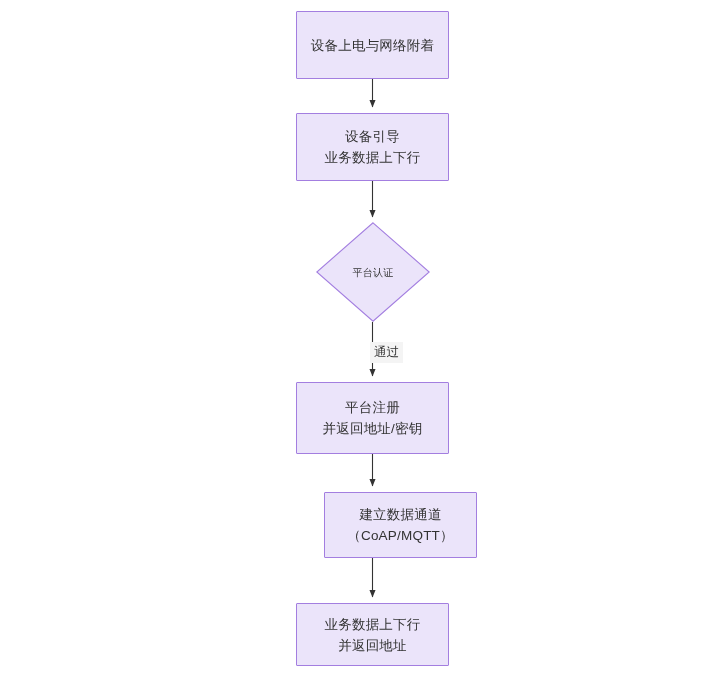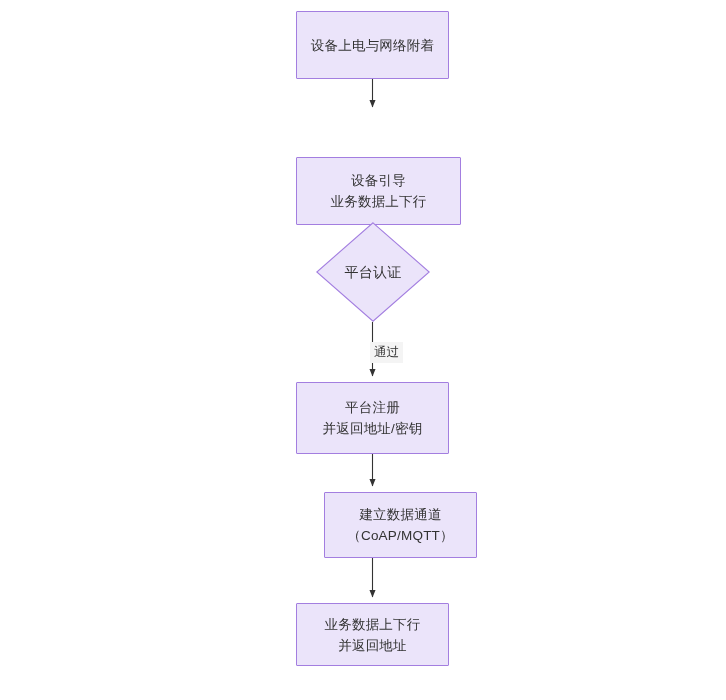--- a/index.html
+++ b/index.html
@@ -57,21 +57,21 @@
     position: absolute;
     left: 0;
     top: 0;
     width: 100%;
     height: 100%;
   }
   .diamond-label {
     position: relative;
     z-index: 2;
     color: #333333;
-    font-size: 14px;
+    font-size: 10px;
     line-height: 21px;
   }
   .node-line {
     display: block;
     white-space: nowrap;
   }
   .edge-label {
     position: absolute;
     background: #f4f4f4;
     color: #333333;
@@ -112,21 +112,21 @@
 
     <g>
       <line x1="372.5" y1="558" x2="372.5" y2="597" stroke="#333333" stroke-width="1.1" marker-end="url(#arrowhead)"></line>
     </g>
   </svg>
 
   <div class="node node-process" style="left:296px; top:11px; width:153px; height:68px;">
     <span class="node-line">设备上电与网络附着</span>
   </div>
 
-  <div class="node node-process" style="left:296px; top:113px; width:165px; height:68px;margin-top:44px;">
+  <div class="node node-process" style="left:296px; top:113px; width:153px; height:68px;">
     <span class="node-line">设备引导</span>
     <span class="node-line">业务数据上下行</span>
   </div>
 
   <div class="node node-decision" style="left:316px; top:222px; width:114px; height:100px;">
     <svg class="diamond-shape" viewBox="0 0 114 100" preserveAspectRatio="none" xmlns="http://www.w3.org/2000/svg">
       <polygon points="57,0.8 113.2,50 57,99.2 0.8,50" fill="#ebe4fa" stroke="#a37ee0" stroke-width="1.1"></polygon>
     </svg>
     <span class="diamond-label node-line">平台认证</span>
   </div>

